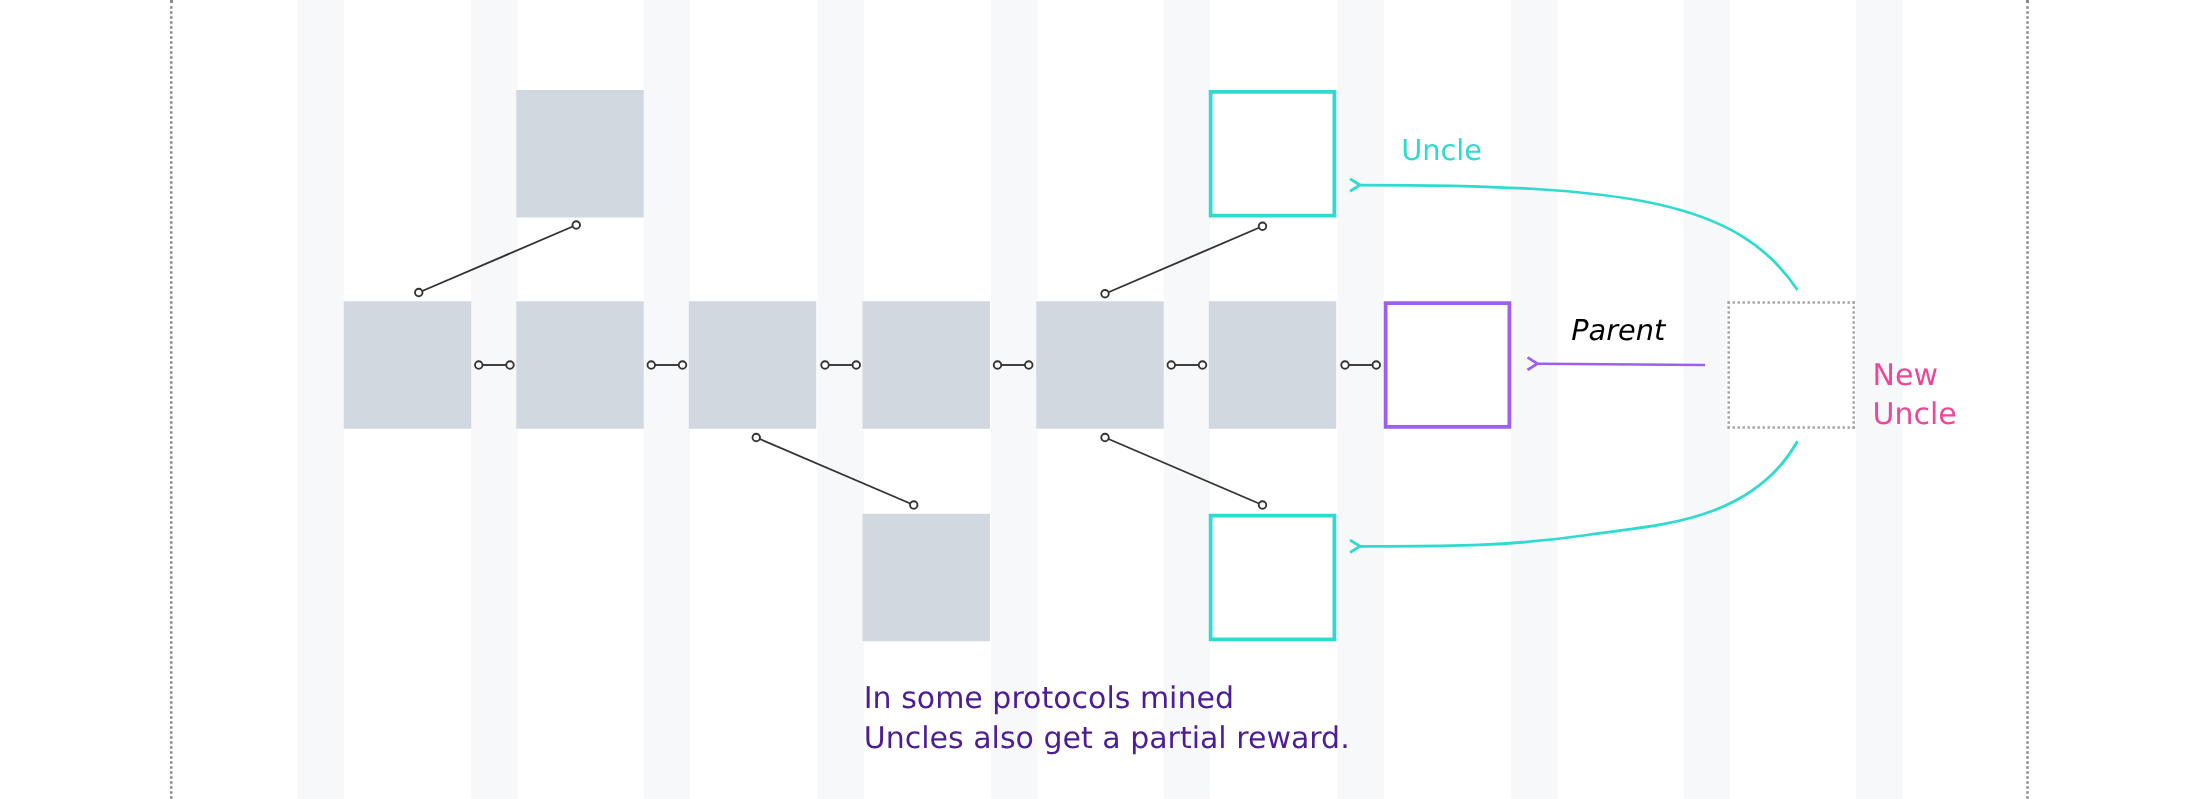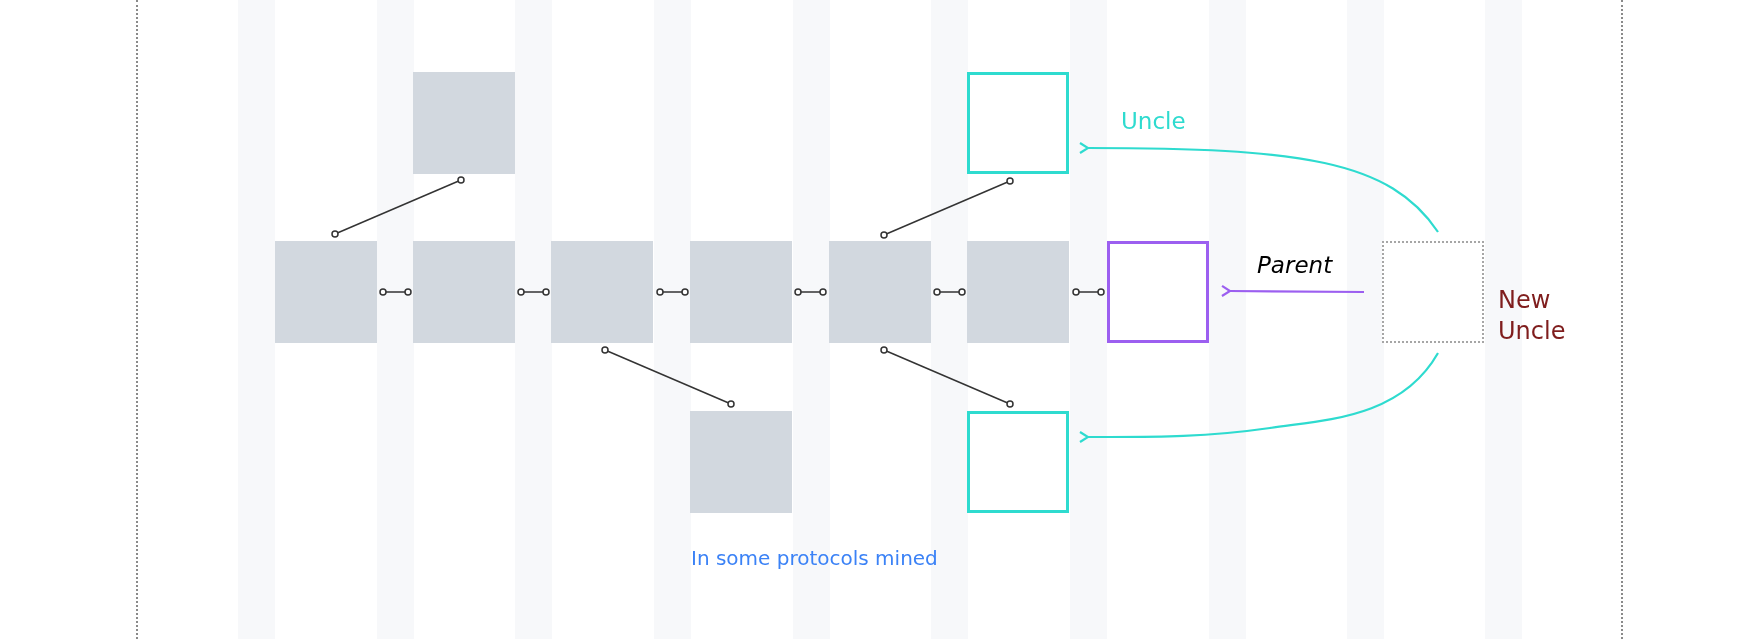--- a/index.html
+++ b/index.html
@@ -8,22 +8,22 @@
   .vdots { position:absolute; top:0; height:639px; width:0; border-left:2px dotted #8a8a8a; }
   .block { position:absolute; width:102px; height:102px; box-sizing:border-box; }
   .block.grey { background:#d2d8df; }
   .block.uncle-hl { border:3px solid #2edbcf; background:#ffffff; }
   .block.parent-hl { border:3px solid #9c5ff0; background:#ffffff; }
   .block.new { border:2px dotted #a6a6a6; background:#ffffff; }
   svg.overlay { position:absolute; left:0; top:0; }
   .label { position:absolute; white-space:nowrap; }
   .label.uncle { font-size:23px; color:#2edbcf; }
   .label.parent { font-style:italic; font-size:23px; color:#000000; }
-  .label.new { font-size:24px; line-height:31px; color:#7f1d1d; }
-  .caption { position:absolute; font-size:20px; line-height:32px; color:#3b82f6; }
+  .label.new { font-size:24px; line-height:31px; color:#ec4899; }
+  .caption { position:absolute; font-size:24px; line-height:32px; color:#4c1d95; }
   .caption span { display:block; white-space:nowrap; }
 </style>
 </head>
 <body>
 
 <div class="stripe" style="left:238px"></div>
 <div class="stripe" style="left:377px"></div>
 <div class="stripe" style="left:515px"></div>
 <div class="stripe" style="left:654px"></div>
 <div class="stripe" style="left:793px"></div>
@@ -103,13 +103,14 @@
 
 <div class="label uncle" style="left:1121px; top:108px;">Uncle</div>
 <div class="label parent" style="left:1257px; top:252px;">Parent</div>
 <div class="label new" style="left:1498px; top:285px;">
   <div>New</div>
   <div>Uncle</div>
 </div>
 
 <div class="caption" style="left:691px; top:542px;">
   <span>In some protocols mined</span>
+  <span>Uncles also get a partial reward.</span>
 </div>
 
 </body></html>

